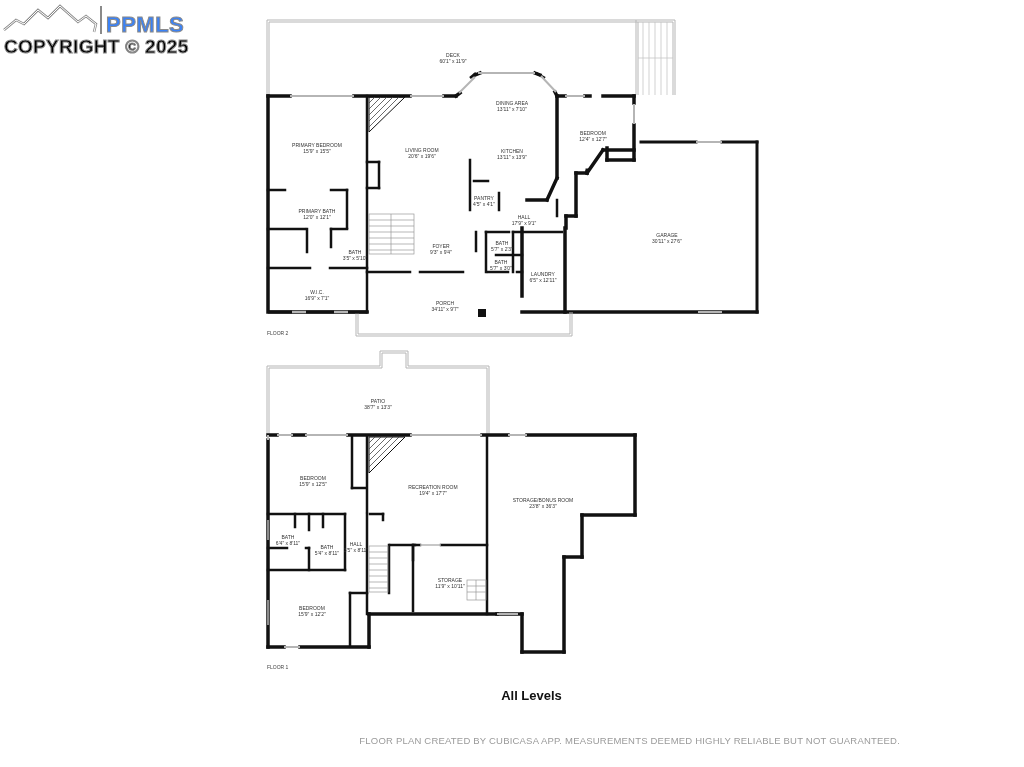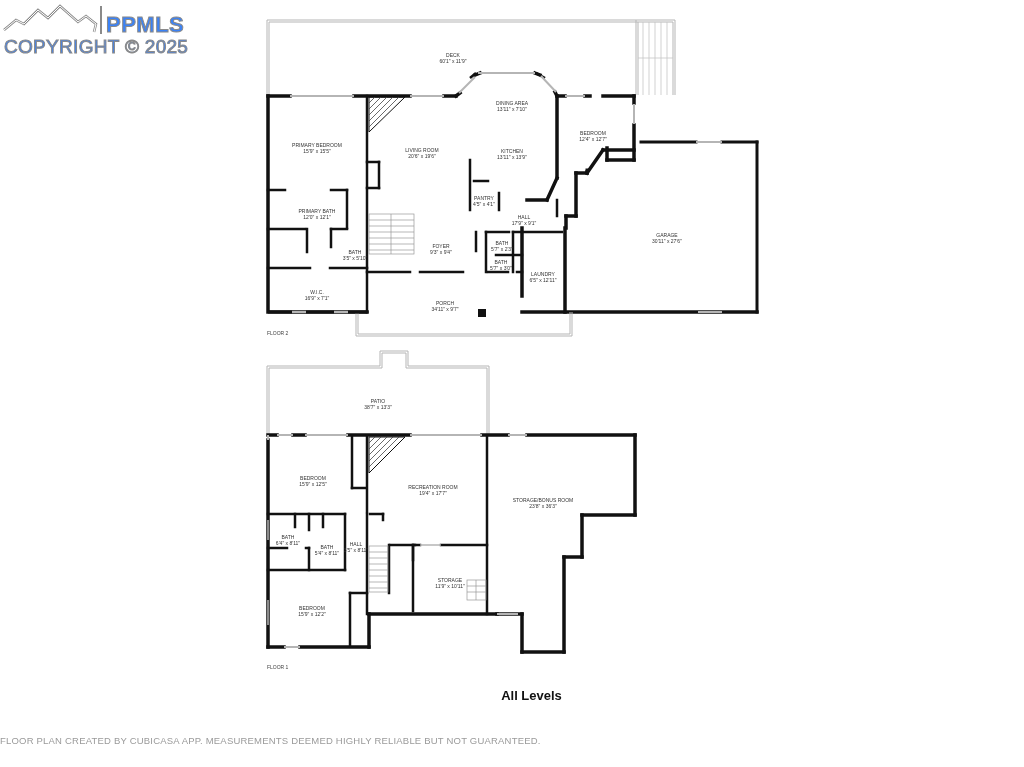--- a/index.html
+++ b/index.html
@@ -1,24 +1,24 @@
 <!DOCTYPE html>
 <html><head>
 <meta charset="utf-8">
 <style>
   html, body { margin:0; padding:0; background:#ffffff; }
   body { width:1024px; height:767px; position:relative; overflow:hidden; font-family:"Liberation Sans", sans-serif; }
   #plan { position:absolute; left:0; top:0; }
   .wm { position:absolute; left:2px; top:2px; width:205px; height:56px; }
   .wm-brand { position:absolute; left:104px; top:10px; font-size:22px; font-weight:bold; color:#3b82f6; -webkit-text-stroke:1px #8a8a8a; letter-spacing:0.5px; font-family:"Liberation Sans", sans-serif; }
-  .wm-copy { position:absolute; left:2px; top:34px; font-size:19px; font-weight:normal; color:#3b82f6; -webkit-text-stroke:1px #8a8a8a; letter-spacing:0.3px; font-family:"Liberation Sans", sans-serif; white-space:nowrap; }
+  .wm-copy { position:absolute; left:2px; top:34px; font-size:19px; font-weight:bold; color:#000000; -webkit-text-stroke:1px #8a8a8a; letter-spacing:0.3px; font-family:"Liberation Sans", sans-serif; white-space:nowrap; }
   .room-label { position:absolute; text-align:center; font-size:5px; line-height:6px; color:#333; transform:translateX(-50%); white-space:nowrap; font-family:"Liberation Sans", sans-serif; }
   .floor-label { position:absolute; font-size:5px; color:#444; font-family:"Liberation Sans", sans-serif; }
   .title { position:absolute; left:0; width:1063px; top:688px; text-align:center; font-size:13px; font-weight:bold; color:#111; font-family:"Liberation Sans", sans-serif; }
-  .footer { position:absolute; left:0; width:900px; top:735px; text-align:left; font-size:9.5px; color:#9a9a9a; letter-spacing:0.2px; font-family:"Liberation Sans", sans-serif; }
+  .footer { position:absolute; left:0; width:900px; top:735px; text-align:right; font-size:9.5px; color:#9a9a9a; letter-spacing:0.2px; font-family:"Liberation Sans", sans-serif; }
 </style>
 </head>
 <body>
 
 <svg id="plan" width="1024" height="767" viewBox="0 0 1024 767" xmlns="http://www.w3.org/2000/svg">
 
   <g fill="none">
 
     <g stroke="#b5b5b5" stroke-width="1">
       <polyline points="267,95 267,20 675,20 675,95"></polyline>

